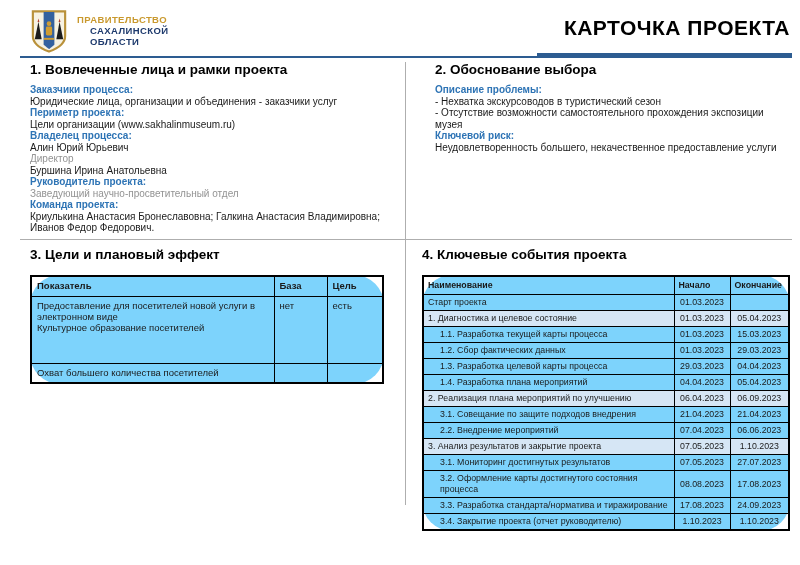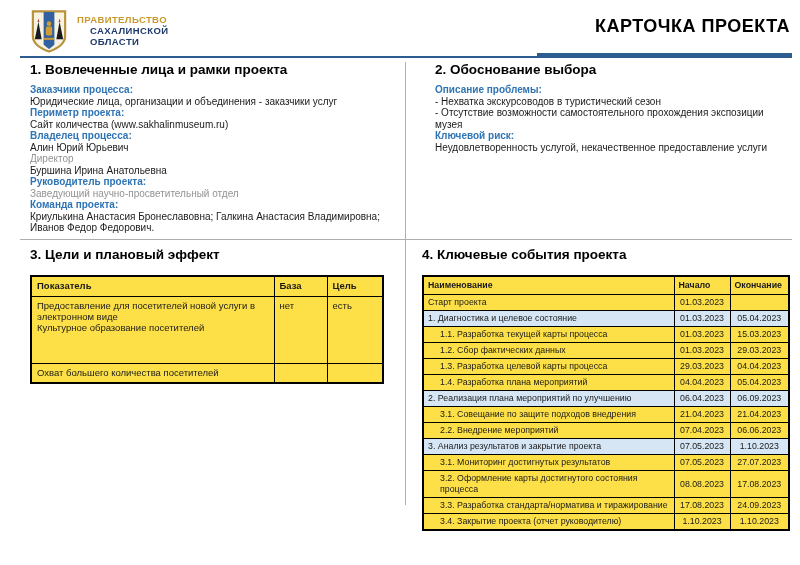--- a/index.html
+++ b/index.html
@@ -5,21 +5,21 @@
   html,body{margin:0;padding:0;background:#fff;}
   .page{position:relative;width:800px;height:565px;background:#ffffff;overflow:hidden;
         font-family:"Liberation Sans",sans-serif;color:#1a1a1a;}
 
   
   .brand{position:absolute;left:30px;top:9px;display:flex;gap:9px;}
   .emblem{width:38px;height:45px;flex:0 0 auto;}
   .brand-text{padding-top:5px;font-weight:bold;font-size:9.5px;line-height:11px;letter-spacing:.4px;}
   .brand-l1{color:#c9992e;}
   .brand-l2,.brand-l3{color:#1e3a6d;padding-left:13px;}
-  .page-title{position:absolute;right:10px;top:16px;margin:0;font-size:18px;font-weight:bold;
+  .page-title{position:absolute;right:10px;top:16px;margin:0;font-size:21px;font-weight:bold;
               letter-spacing:.5px;color:#000;}
   .rule-thin{position:absolute;left:20px;top:56px;width:517px;height:2px;background:#2d5c91;}
   .rule-thick{position:absolute;left:537px;top:53px;width:255px;height:5px;background:#2d5c91;}
 
   
   .v-div{position:absolute;left:405px;top:62px;width:1px;height:443px;background:#aeaeae;}
   .h-div{position:absolute;left:20px;top:239px;width:772px;height:1px;background:#aeaeae;}
 
   
   .quad{position:absolute;}
@@ -27,21 +27,21 @@
   .q2{left:435px;top:62px;width:356px;}
   .q3{left:30px;top:247px;width:318px;}
   .q4{left:422px;top:247px;width:366px;}
   .sec-title{margin:0 0 7px 0;font-size:13.5px;font-weight:bold;color:#000;}
 
   .line{font-size:10px;line-height:11.5px;color:#1a1a1a;}
   .line.label{color:#2e74b5;font-weight:bold;}
   .line.muted{color:#939393;}
 
   
-  table{border-collapse:collapse;table-layout:fixed;background:#fde047;}
+  table{border-collapse:collapse;table-layout:fixed;background:#7dd3fc;border-radius:30px;}
   .goals-table{width:352px;margin-top:13px;border:2px solid #000;}
   .goals-table th,.goals-table td{border:1px solid #000;padding:3px 5px;font-size:9.5px;
       text-align:left;vertical-align:top;overflow:hidden;}
   .goals-table th{font-weight:bold;height:13px;}
   .goals-table tr.tall td{height:60px;}
   .goals-table tr.short td{height:12px;}
 
   .milestones-table{width:366px;margin-top:13px;border:2px solid #000;}
   .milestones-table th,.milestones-table td{border:1px solid #000;padding:2px 4px;font-size:8.8px;
       line-height:11px;text-align:left;vertical-align:middle;overflow:hidden;}
@@ -80,40 +80,40 @@
 
   <div class="v-div"></div>
   <div class="h-div"></div>
 
   <div class="quad q1">
     <h2 class="sec-title">1. Вовлеченные лица и рамки проекта</h2>
     <div id="s1-lines">
         <div class="line label">Заказчики процесса:</div>
         <div class="line">Юридические лица, организации и объединения - заказчики услуг</div>
         <div class="line label">Периметр проекта:</div>
-        <div class="line">Сайт количества (www.sakhalinmuseum.ru)</div>
+        <div class="line">Цели организации (www.sakhalinmuseum.ru)</div>
         <div class="line label">Владелец процесса:</div>
         <div class="line">Алин Юрий Юрьевич</div>
         <div class="line muted">Директор</div>
         <div class="line">Буршина Ирина Анатольевна</div>
         <div class="line label">Руководитель проекта:</div>
         <div class="line muted">Заведующий научно-просветительный отдел</div>
         <div class="line label">Команда проекта:</div>
         <div class="line">Криулькина Анастасия Бронеславовна; Галкина Анастасия Владимировна; Иванов Федор Федорович.</div>
       </div>
   </div>
 
   <div class="quad q2">
     <h2 class="sec-title">2. Обоснование выбора</h2>
     <div id="s2-lines">
         <div class="line label">Описание проблемы:</div>
         <div class="line">- Нехватка экскурсоводов в туристический сезон</div>
         <div class="line">- Отсутствие возможности самостоятельного прохождения экспозиции музея</div>
         <div class="line label">Ключевой риск:</div>
-        <div class="line">Неудовлетворенность услугой, некачественное предоставление услуги</div>
+        <div class="line">Неудовлетворенность большего, некачественное предоставление услуги</div>
       </div>
   </div>
 
   <div class="quad q3">
     <h2 class="sec-title">3. Цели и плановый эффект</h2>
     <table class="goals-table">
       <colgroup>
           <col style="width:243px">
           <col style="width:53px">
           <col style="width:56px">

